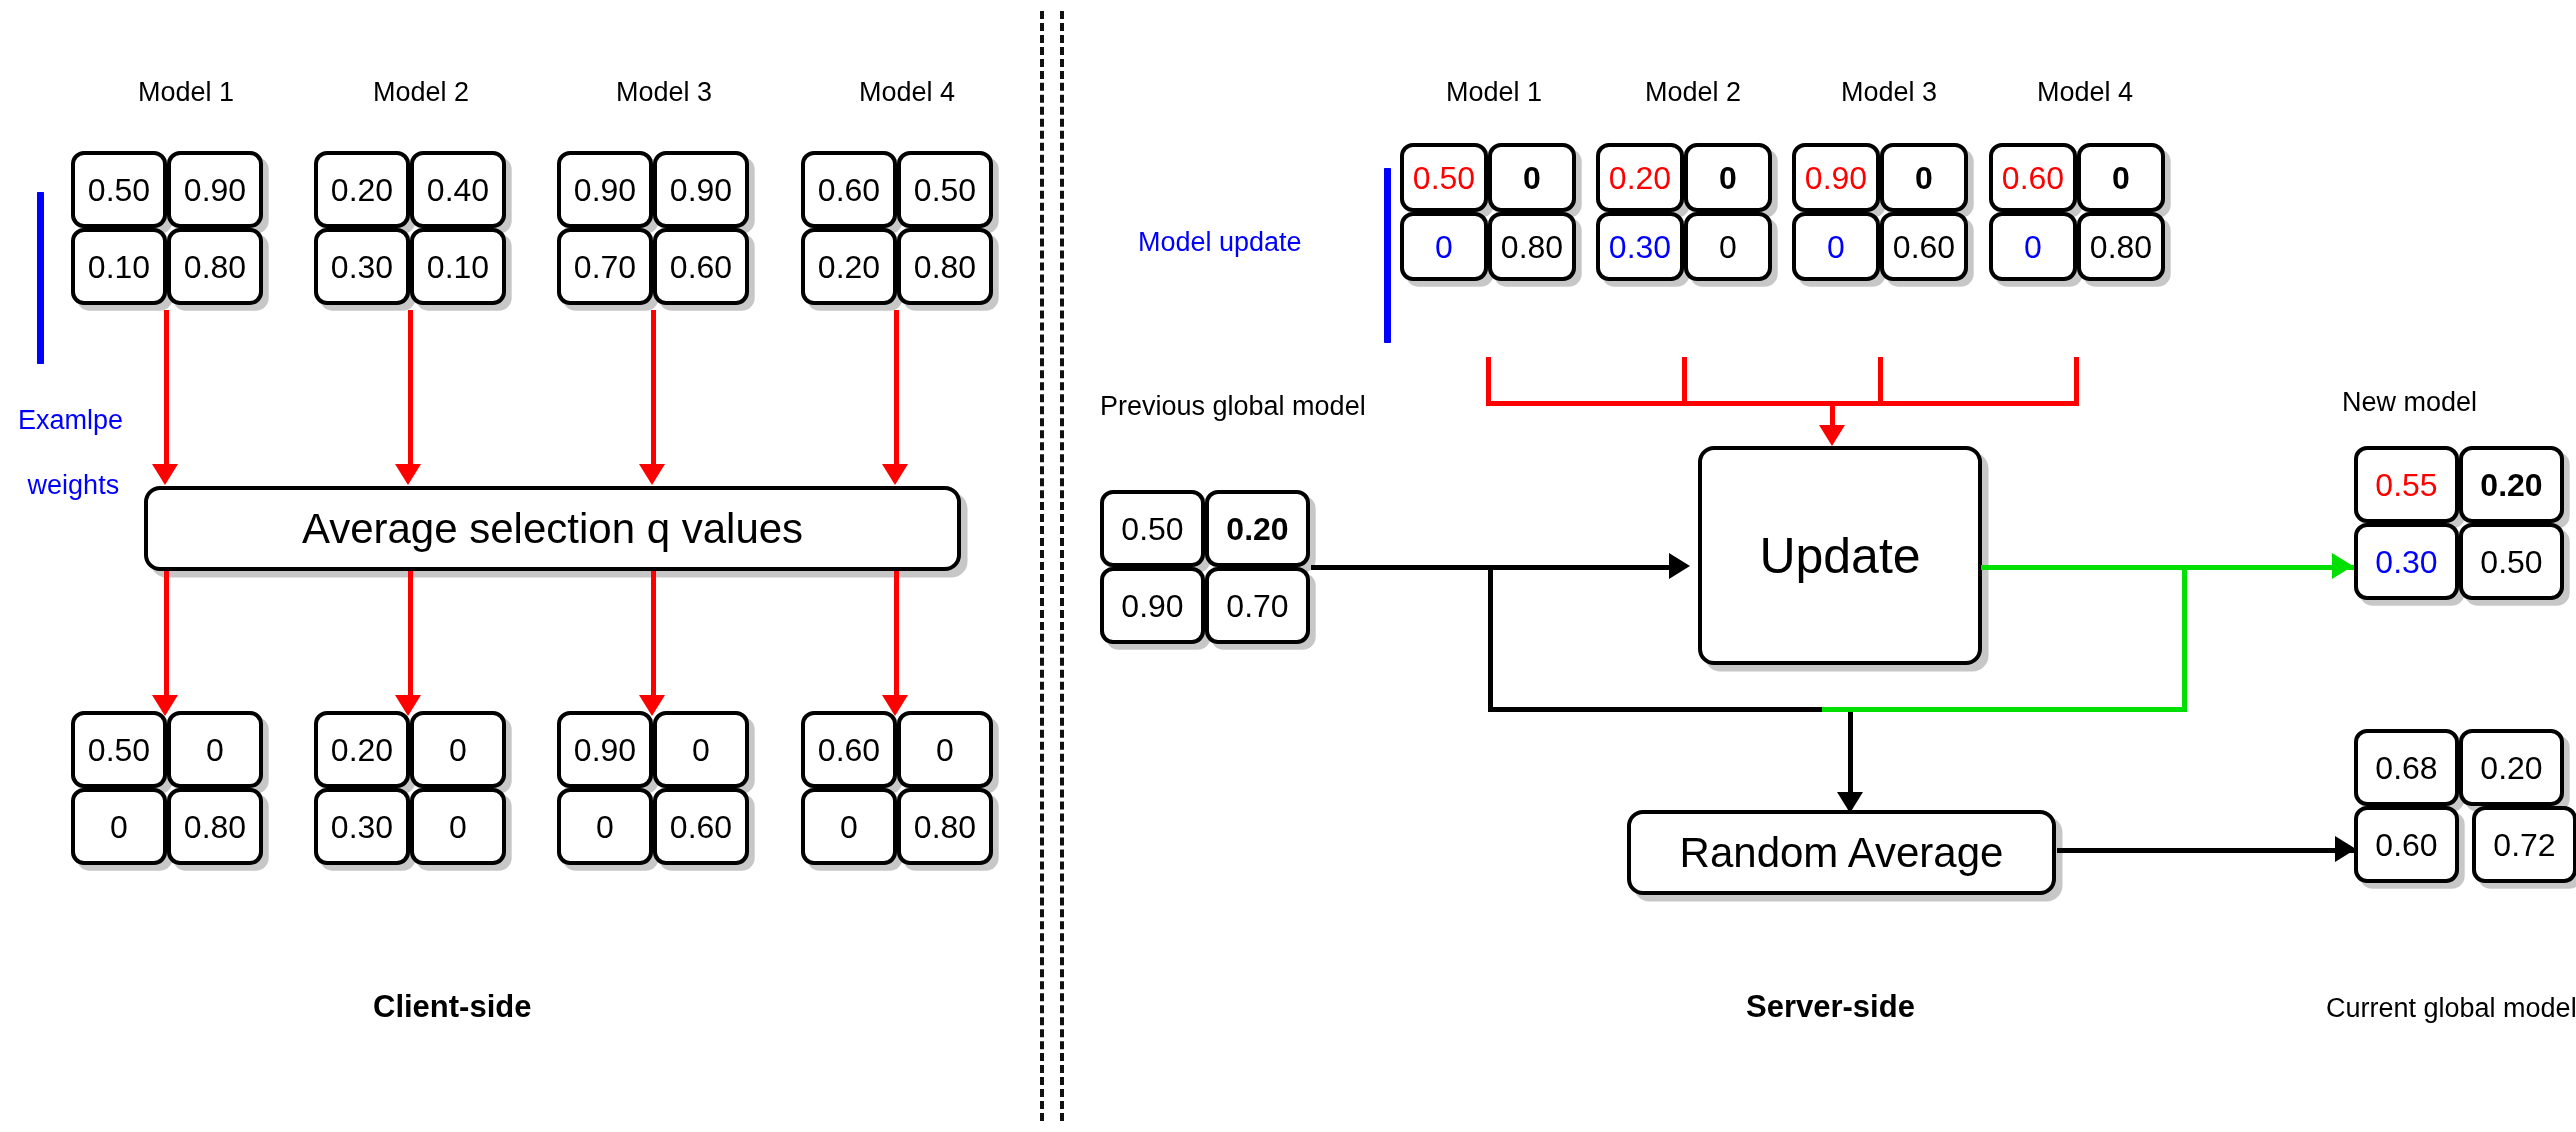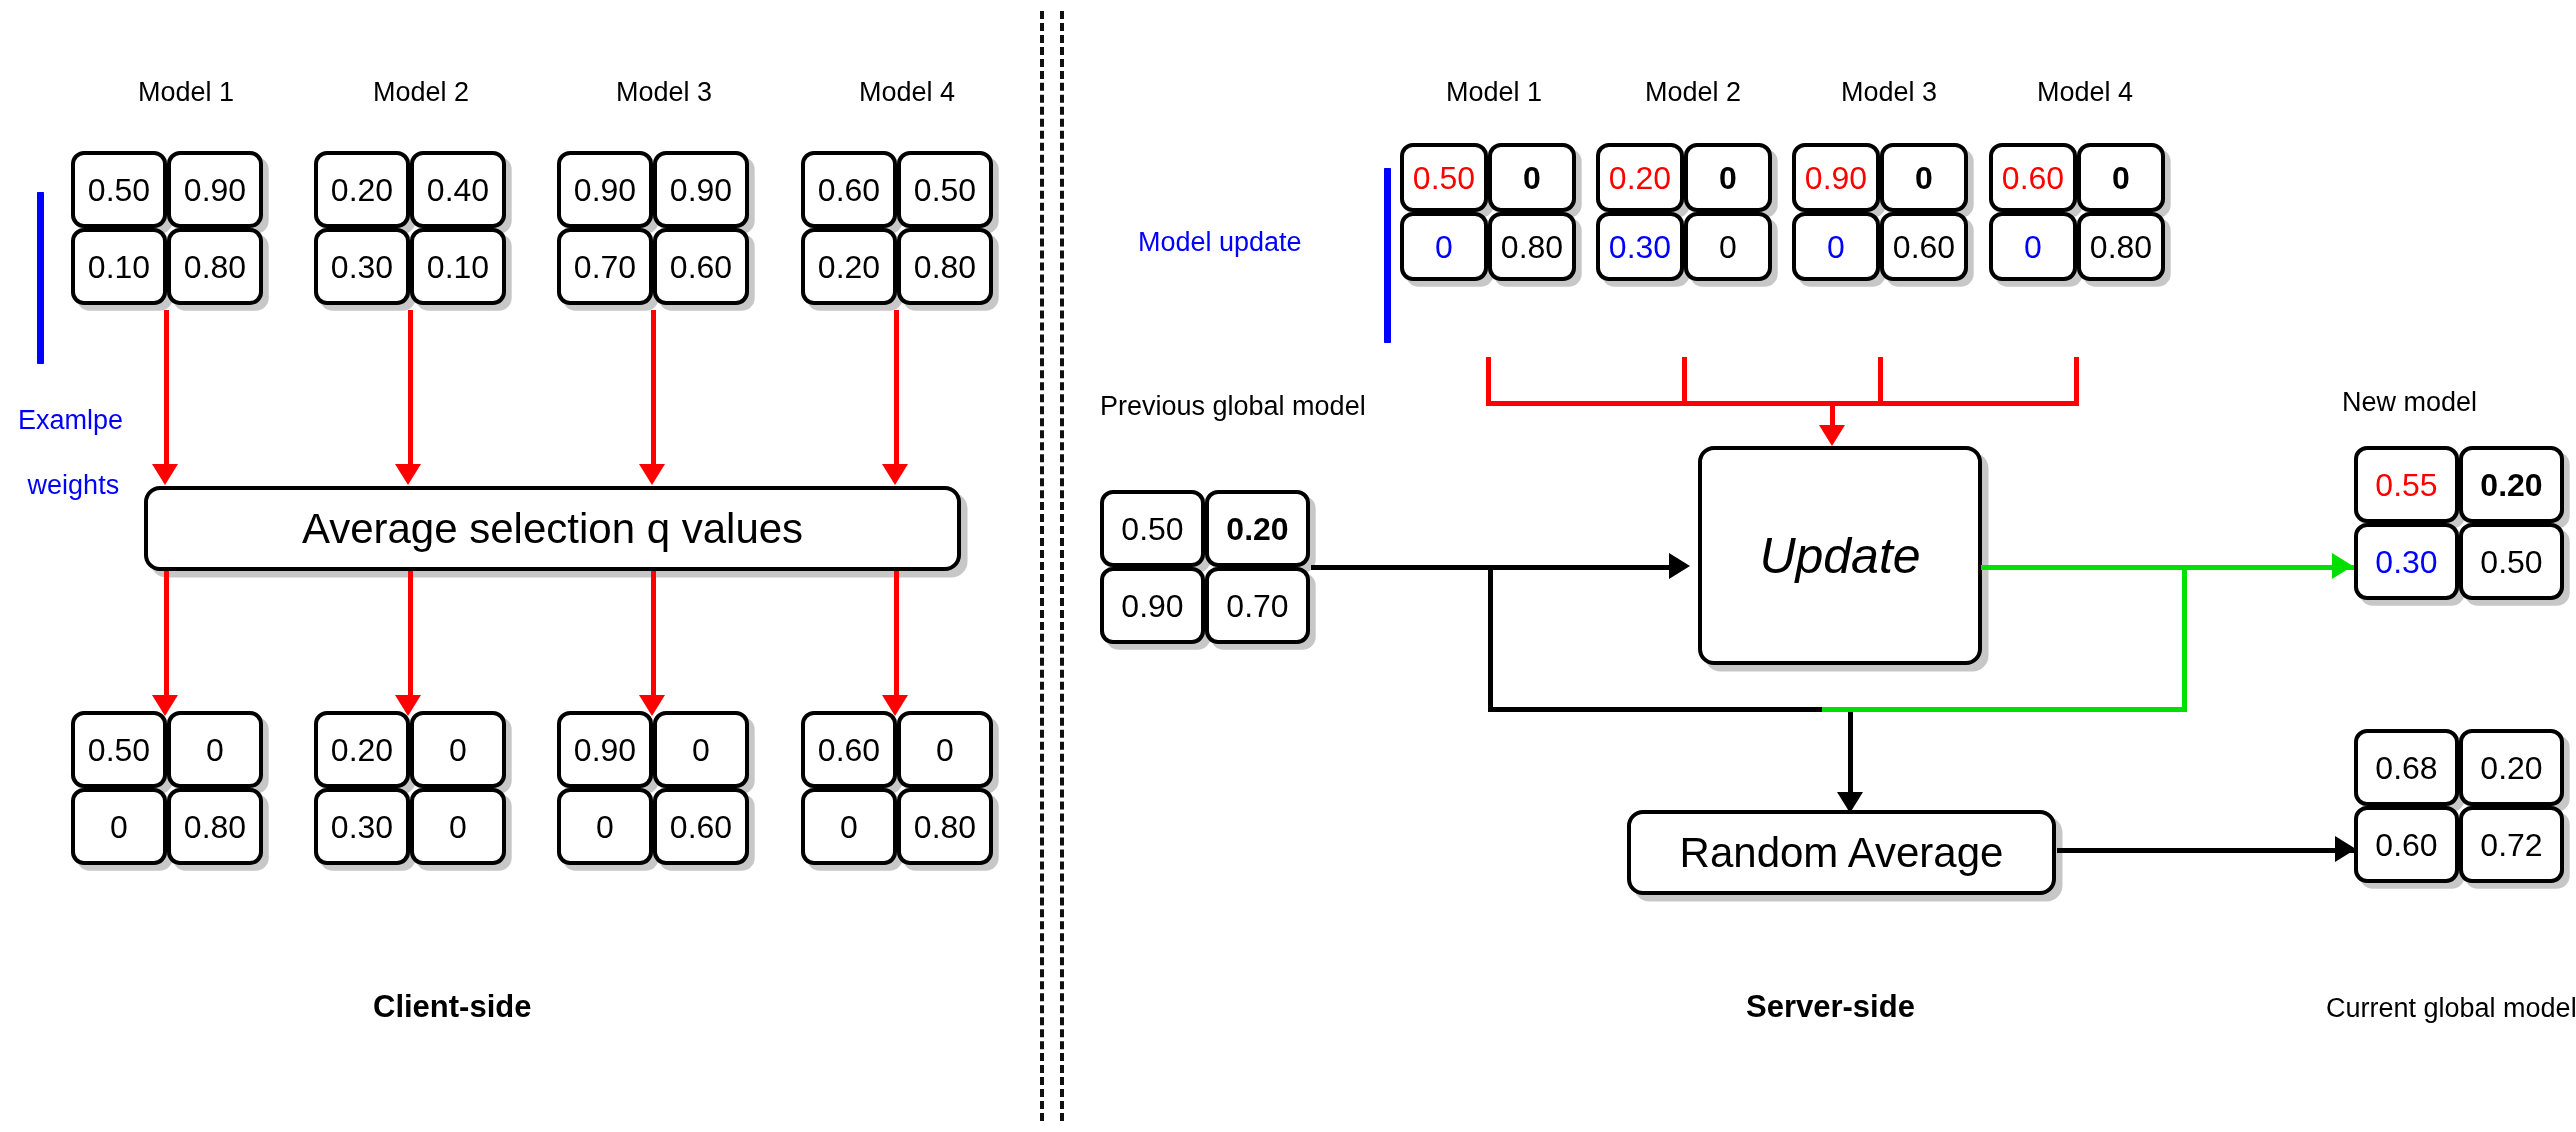--- a/index.html
+++ b/index.html
@@ -198,21 +198,21 @@
 
 <div class="hline blk" style="left:1311px;top:565px;width:365px;"></div>
 <div class="arrowright blk" style="left:1669px;top:553px;"></div>
 
 <div class="vline blk" style="left:1488px;top:565px;height:146px;"></div>
 <div class="hline blk" style="left:1488px;top:707px;width:365px;"></div>
 <div class="vline blk" style="left:1848px;top:707px;height:91px;"></div>
 <div class="arrowdown blk" style="left:1837px;top:792px;"></div>
 
 <div class="proc" style="left:1698px;top:446px;width:284px;height:219px;">
-  <span style="font-size:50px;font-style:italic;">Update</span>
+  <span style="font-size:50px;">Update</span>
 </div>
 
 <div class="hline grn" style="left:1981px;top:565px;width:373px;"></div>
 <div class="arrowright grn" style="left:2332px;top:553px;"></div>
 
 <div class="vline grn" style="left:2182px;top:565px;height:146px;"></div>
 <div class="hline grn" style="left:1822px;top:707px;width:365px;"></div>
 
 <div class="lbl" style="left:2342px;top:387px;">New model</div>
 <div class="grid" style="left:2354px;top:446px;">
@@ -226,18 +226,18 @@
   <span>Random Average</span>
 </div>
 
 <div class="hline blk" style="left:2057px;top:848px;width:301px;"></div>
 <div class="arrowright blk" style="left:2335px;top:836px;"></div>
 
 <div class="grid" style="left:2354px;top:729px;">
   <div class="cell" style="left:0px;top:0px;width:105px;height:77px;">0.68</div>
   <div class="cell" style="left:105px;top:0px;width:105px;height:77px;">0.20</div>
   <div class="cell" style="left:0px;top:77px;width:105px;height:77px;">0.60</div>
-  <div class="cell" style="left:105px;top:77px;width:105px;height:77px;">0.72</div>
+  <div class="cell" style="left:118px;top:77px;width:105px;height:77px;">0.72</div>
 </div>
 <div class="lbl" style="left:2326px;top:993px;">Current global model</div>
 
 <div class="lbl big" style="left:1746px;top:989px;">Server-side</div>
 
 
 </body></html>

